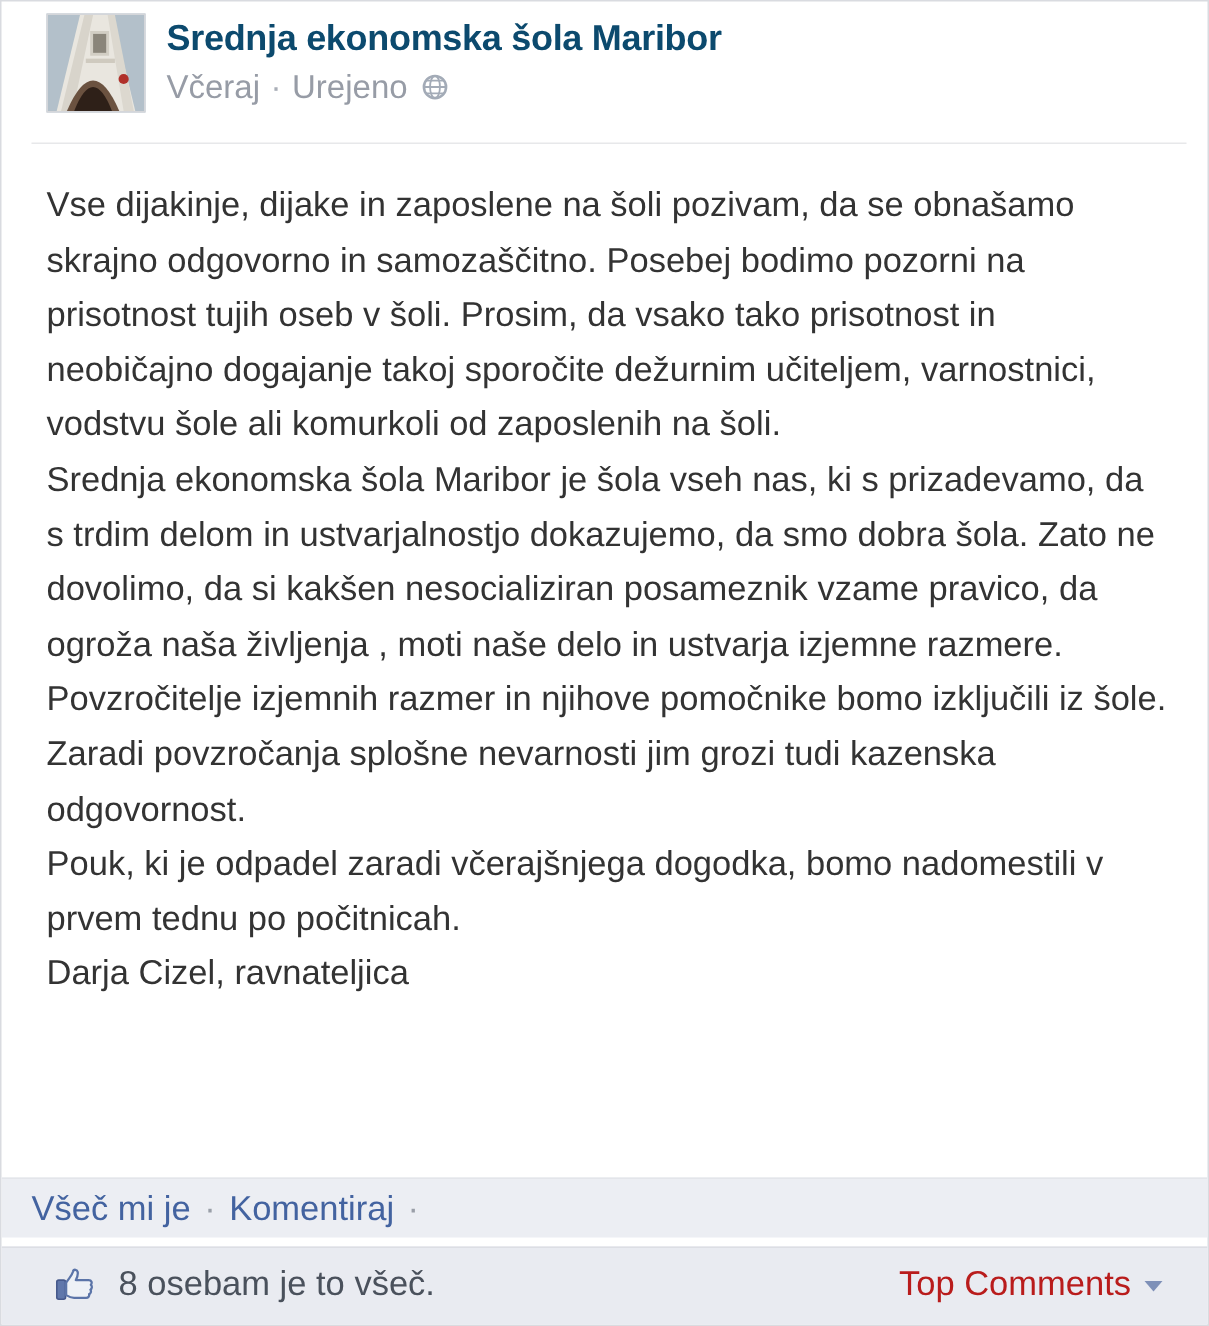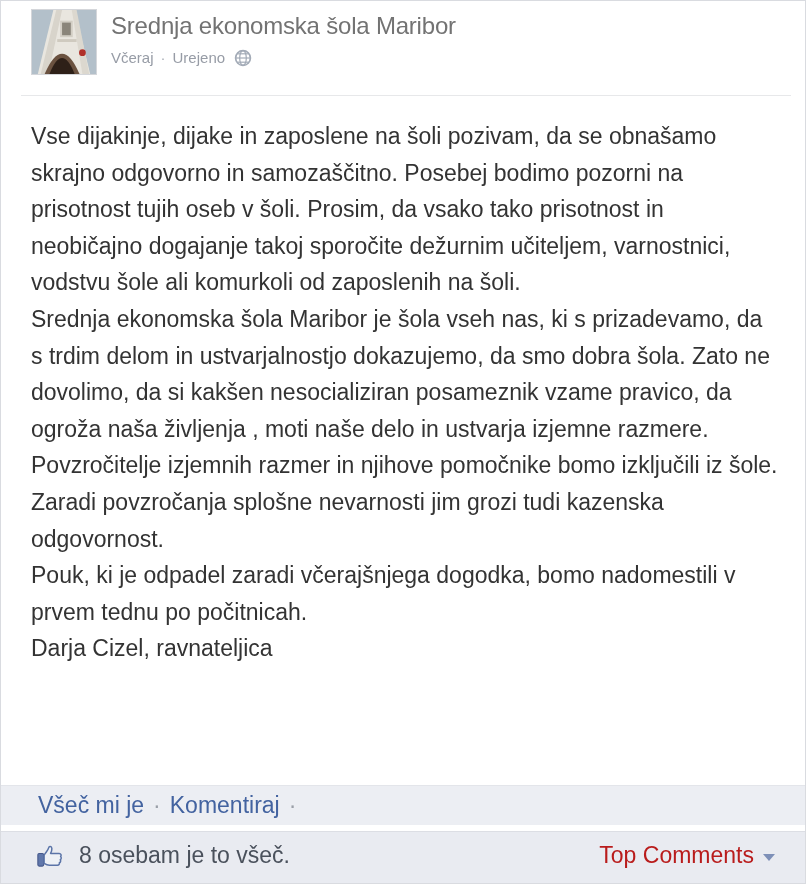--- a/index.html
+++ b/index.html
@@ -16,43 +16,43 @@
   .header{display:flex;padding:8px 16px 0 30px;}
   .avatar{
     width:66px;height:66px;flex:0 0 66px;
     border:1px solid #d4d6da;box-sizing:border-box;
     overflow:hidden;background:#b3c0ca;cursor:pointer;
   }
   .avatar svg{display:block;}
   .header-text{padding:2px 0 0 14px;}
   .page-name{
     display:inline-block;
-    color:#737373;font-weight:normal;font-size:24px;line-height:30px;
+    color:#0c4a6e;font-weight:bold;font-size:24px;line-height:30px;
     letter-spacing:-0.2px;text-decoration:none;cursor:pointer;
   }
-  .meta{margin-top:4px;color:#979ca6;font-size:15px;line-height:26px;display:flex;align-items:center;}
+  .meta{margin-top:4px;color:#979ca6;font-size:22px;line-height:26px;display:flex;align-items:center;}
   .meta .meta-dot{margin:0 7px;color:#a9aeb7;}
   .meta .time{cursor:pointer;}
   .globe{margin-left:9px;display:inline-flex;align-items:center;}
   .header-divider{border-top:1px solid #e7e8ea;margin:20px 14px 0 20px;}
   
   .body{
     height:668px;overflow:hidden;box-sizing:border-box;
     padding:22px 26px 0 30px;
     color:#333333;font-size:23px;line-height:36.6px;
   }
   .body p{margin:0;}
   .signature{margin-top:33px;}
   
   .action-bar{
     position:absolute;left:0;right:0;bottom:58px;height:40px;
     background:#eceef3;border-top:1px solid #e3e5ea;
     box-sizing:border-box;
     display:flex;align-items:center;
-    padding:0 37px;
+    padding:0 20px;
     font-size:23px;color:#8a8f99;
   }
   .action-bar a{color:#4363a0;text-decoration:none;cursor:pointer;}
   .action-bar .sep{margin:0 9px;color:#9a9fa8;}
   
   .footer-bar{
     position:absolute;left:0;right:0;bottom:0;height:52px;
     background:#e9ebf1;border-top:1px solid #dcdee4;
     box-sizing:border-box;
     display:flex;align-items:center;

